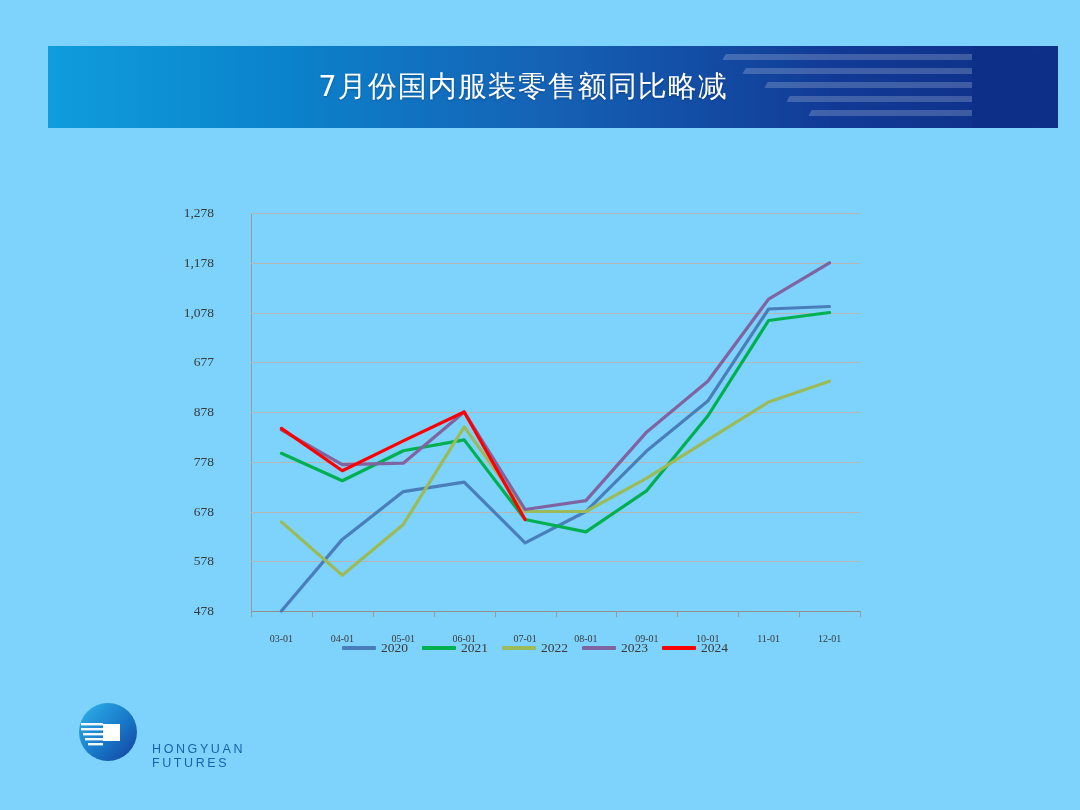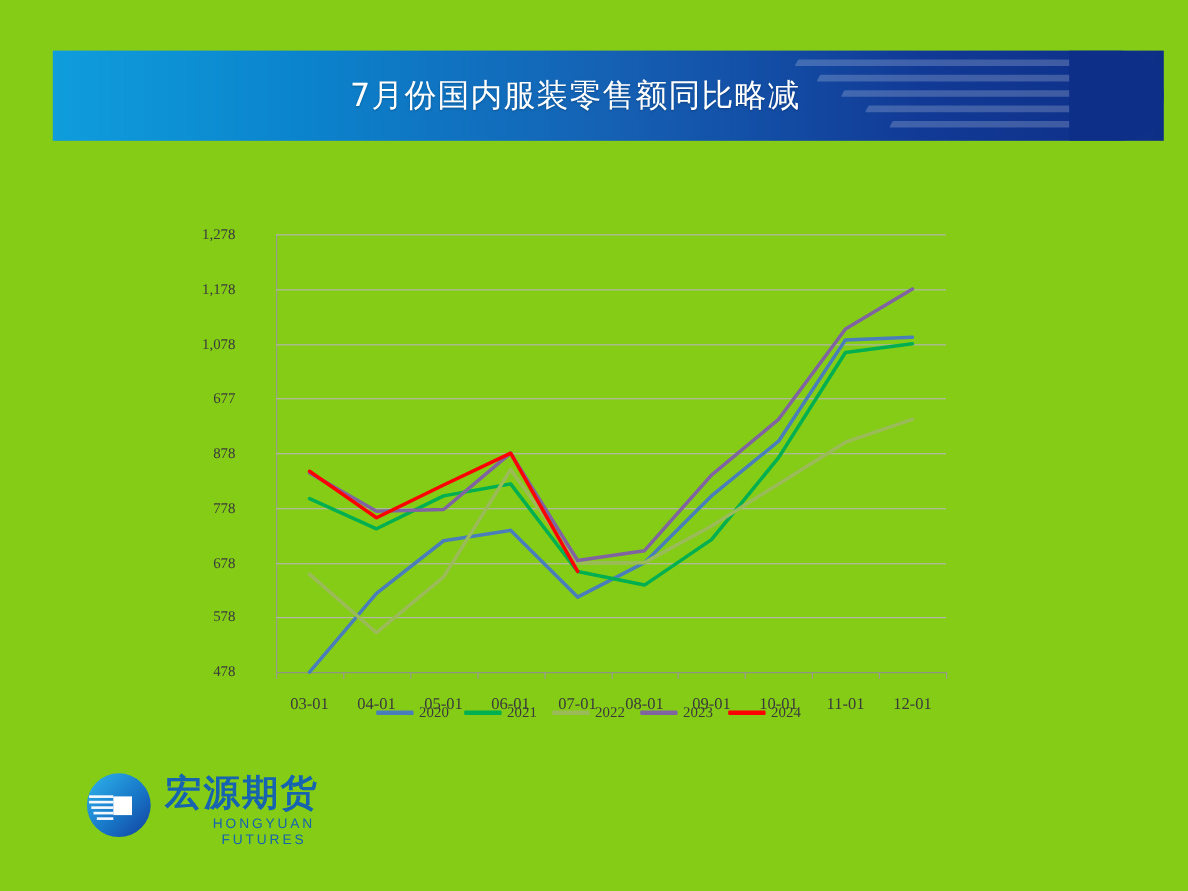--- a/index.html
+++ b/index.html
@@ -1,21 +1,21 @@
 <!DOCTYPE html>
 <html><head>
 <meta charset="utf-8">
 <style>
   html,body{margin:0;padding:0;}
   body{
     width:1080px;height:810px;background:#ffffff;
     font-family:"Liberation Sans","DejaVu Sans",sans-serif;
     overflow:hidden;position:relative;
   }
-  .slide{position:absolute;inset:0;background:#84cc16;text-align:center;}
+  .slide{position:absolute;inset:0;background:#7dd3fc;}
 
   
   .banner{
     position:absolute;left:48px;top:46px;width:1010px;height:82px;
     background:linear-gradient(90deg,#0f9ddc 0%,#0b84cd 22%,#1561b4 50%,#113a96 78%,#0e2f86 100%);
     overflow:hidden;
   }
   .banner .cap{
     position:absolute;right:0;top:0;width:86px;height:82px;
     background:#0d2f88;border-top-right-radius:40px;border-bottom-right-radius:40px;
@@ -47,21 +47,21 @@
   .grid-line{position:absolute;left:0;width:100%;height:1px;background:#b6b6b6;}
   .grid-line.base{background:#8f8f8f;}
   .ytick{
     position:absolute;right:646px;transform:translateY(-50%);
     font-family:"Liberation Serif","DejaVu Serif",serif;
     font-size:13.5px;color:#3a3a3a;white-space:nowrap;
   }
   .xtick{
     position:absolute;top:420px;transform:translateX(-50%);
     font-family:"Liberation Serif","DejaVu Serif",serif;
-    font-size:15px;color:#3a3a3a;white-space:nowrap;
+    font-size:10px;color:#3a3a3a;white-space:nowrap;
   }
   .tickmark{position:absolute;width:1px;height:6px;background:#9a9a9a;top:398px;}
   svg.lines{position:absolute;left:0;top:0;width:609px;height:398px;overflow:visible;}
 
   
   .legend{
     position:absolute;left:0;top:444px;width:710px;
     display:flex;align-items:center;justify-content:center;gap:0px;
   }
   .legend-item{display:flex;align-items:center;gap:5px;margin:0 7px;}
@@ -196,17 +196,16 @@
       <circle cx="30" cy="30" r="29" fill="url(#lgA)"></circle>
       <rect x="25" y="22" width="17" height="17" fill="#ffffff"></rect>
       <g fill="#ffffff" opacity="0.95">
         <rect x="3" y="21" width="22" height="2.4"></rect>
         <rect x="3" y="26" width="22" height="2.4"></rect>
         <rect x="5" y="31" width="20" height="2.4"></rect>
         <rect x="7" y="36" width="18" height="2.4"></rect>
         <rect x="10" y="41" width="15" height="2.4"></rect>
       </g>
     </svg>
-    <div class="logo-cn">宏源期货</div>
     <div class="logo-en">HONGYUAN FUTURES</div>
   </div>
 
 </div>
 
 </body></html>

